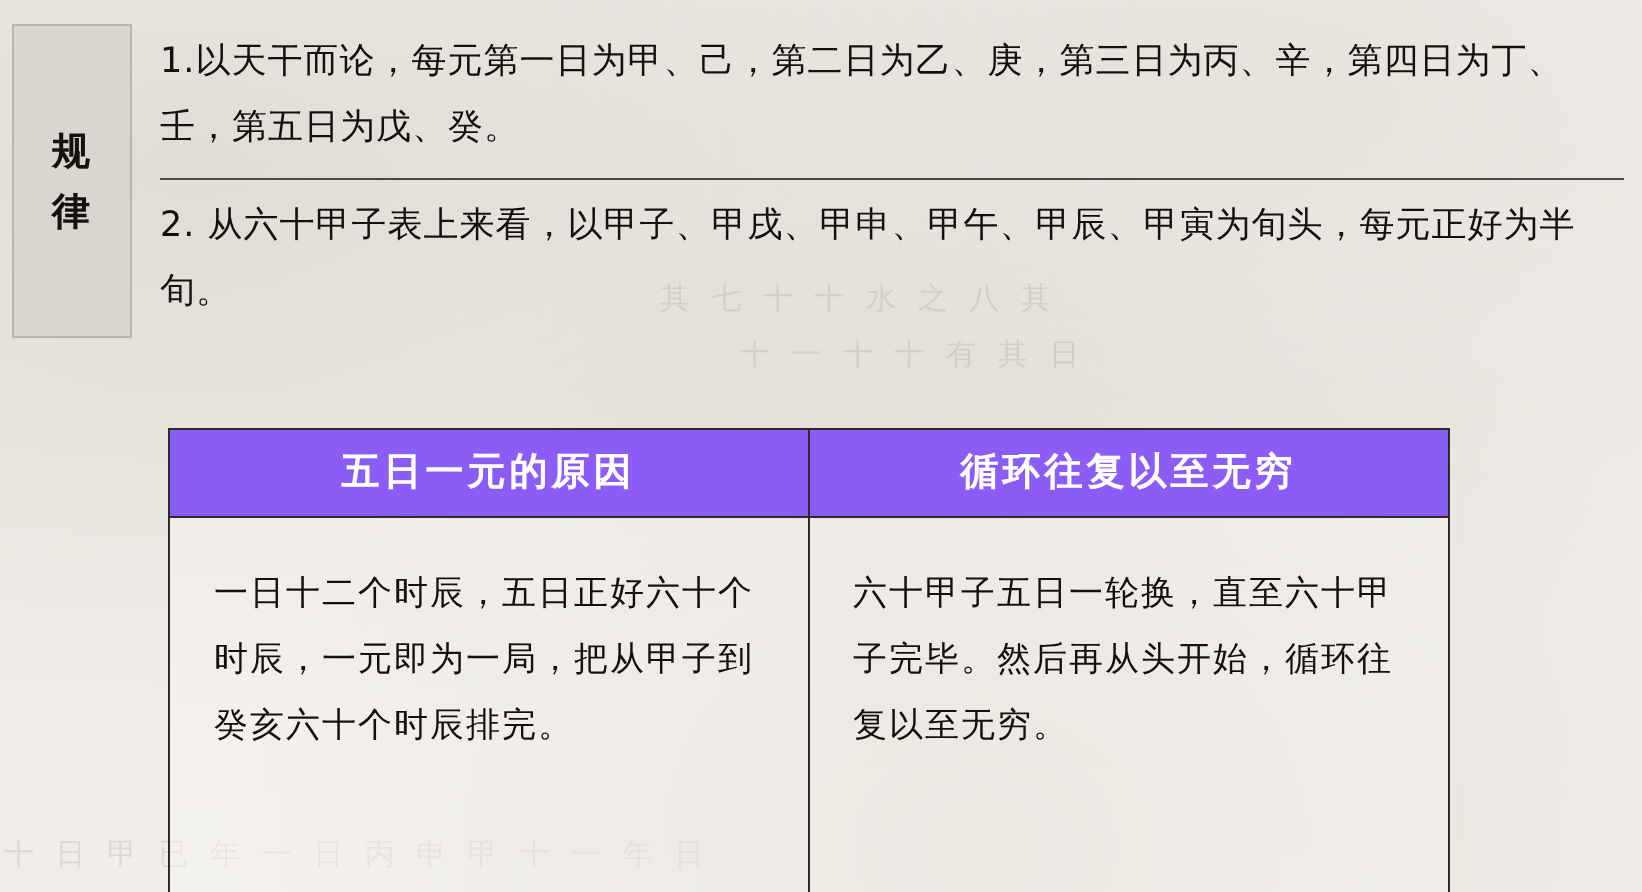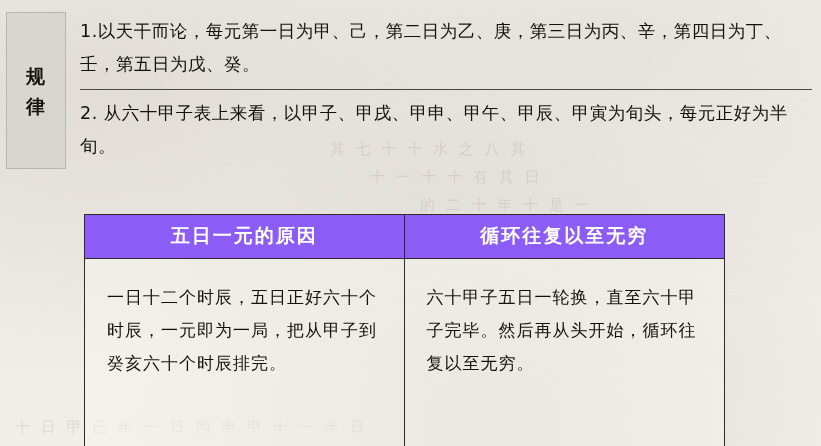--- a/index.html
+++ b/index.html
@@ -127,22 +127,21 @@
 </style>
 </head>
 <body>
 
 <div class="paper-bg"></div>
 
 <div class="content">
 
   <div class="ghost-text" style="left:330px; top:140px;">其 七 十 十 水 之 八 其</div>
   <div class="ghost-text" style="left:370px; top:168px;">十 一 十 十 有 其 日</div>
-  <div class="ghost-text" style="left:420px; top:196px;">的 二 十 年 十 是 一</div>
-  <div class="ghost-text" style="left:15px; top:418px;">十 日 甲 已 年 一 日 丙 申 甲 十 一 年 日</div>
+  <div class="ghost-text" style="left:2px; top:418px;">十 日 甲 已 年 一 日 丙 申 甲 十 一 年 日</div>
 
   <div class="rule-block">
     <div class="rule-label">
       <span>规</span>
       <span>律</span>
     </div>
     <div class="rule-body">
       <div class="rule-item first">1.以天干而论，每元第一日为甲、己，第二日为乙、庚，第三日为丙、辛，第四日为丁、壬，第五日为戊、癸。</div>
       <div class="rule-item second">2. 从六十甲子表上来看，以甲子、甲戌、甲申、甲午、甲辰、甲寅为旬头，每元正好为半旬。</div>
     </div>

